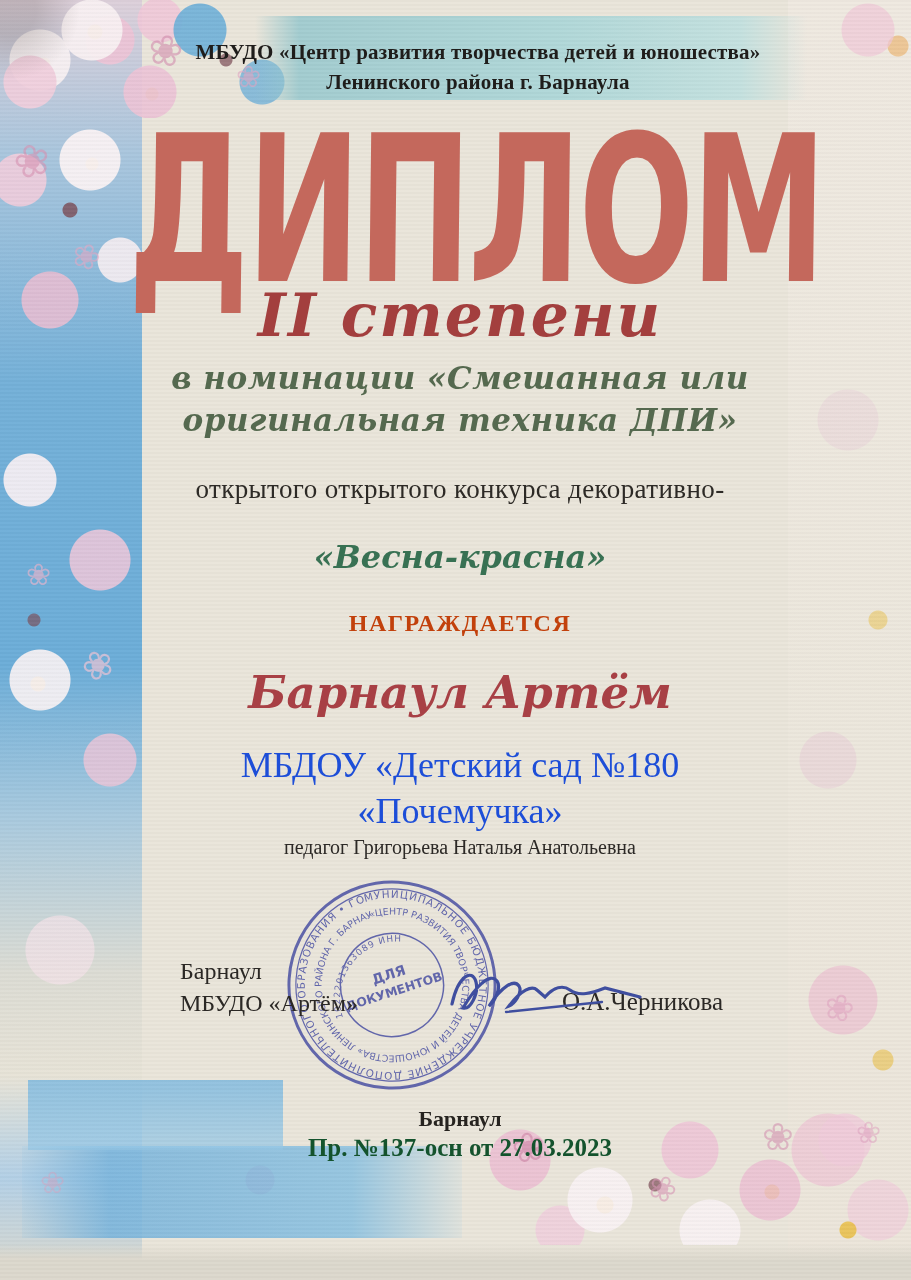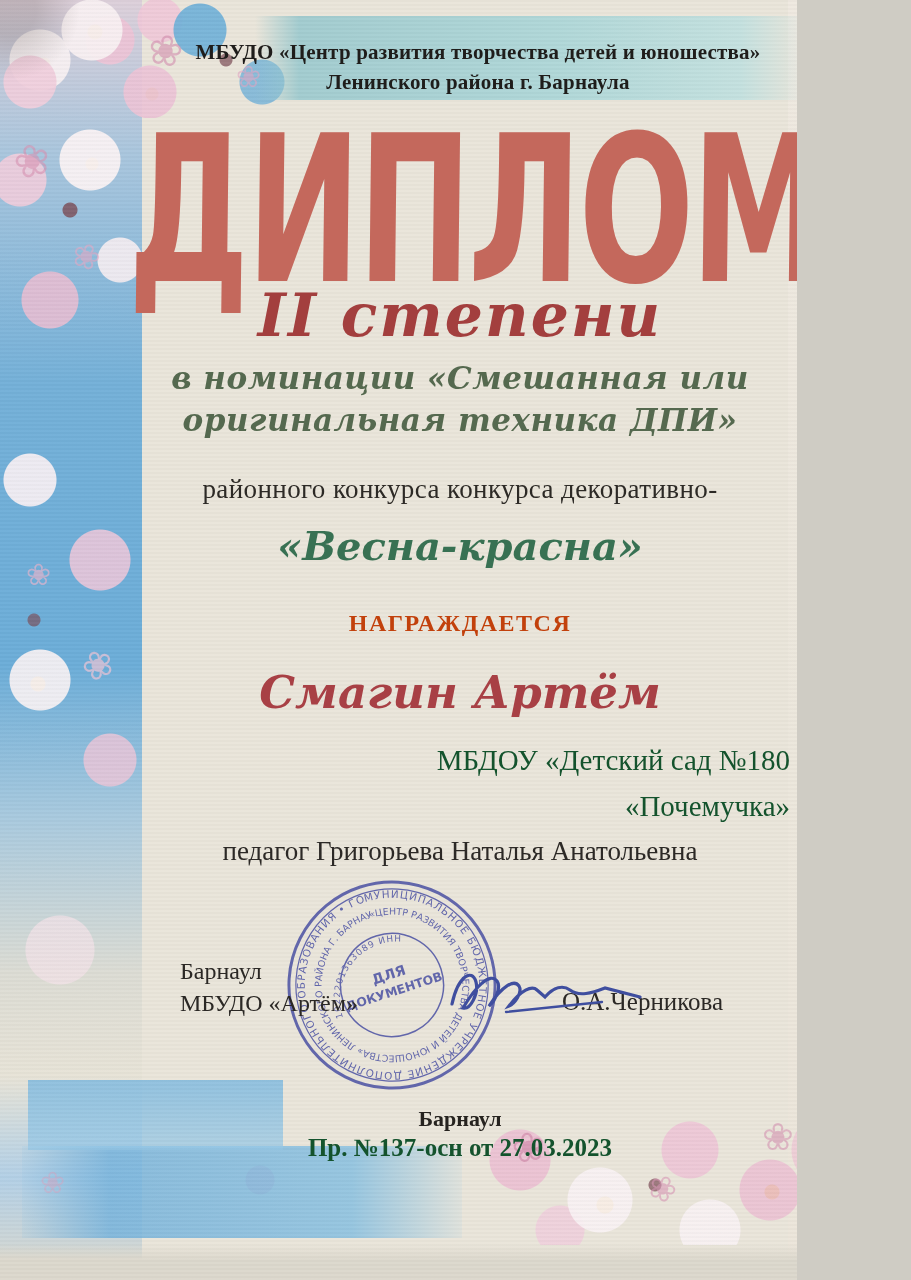--- a/index.html
+++ b/index.html
@@ -1,17 +1,17 @@
 <!DOCTYPE html>
 <html lang="ru"><head>
 <meta charset="utf-8">
 <style>
   html,body{margin:0;padding:0;background:#cfccc4;}
   .page{
-    position:relative;width:797px;height:1280px;overflow:hidden;
+    position:relative;width:911px;height:1280px;overflow:hidden;
     background:#eae5da;
     font-family:"Liberation Serif",serif;
   }
   
   .b-left{
     position:absolute;left:0;top:0;width:142px;height:1280px;
     background-image:
       radial-gradient(circle at 40px 60px,  rgba(247,240,242,.95) 0 30px, transparent 31px),
       radial-gradient(circle at 110px 40px, rgba(238,196,214,.90) 0 24px, transparent 25px),
       radial-gradient(circle at 20px 180px, rgba(240,205,220,.90) 0 26px, transparent 27px),
@@ -97,26 +97,26 @@
   .title{
     top:104px;font-family:"DejaVu Sans",sans-serif;font-weight:bold;font-size:136px;
     color:#c4685c;letter-spacing:-3px;line-height:1.05;
     transform:scaleY(1.5) skewX(-1deg);transform-origin:top center;
   }
   .degree{top:280px;font-family:"DejaVu Serif",serif;font-style:italic;font-weight:bold;font-size:60px;color:#a33f3e;letter-spacing:2px;}
   .nomin{font-family:"DejaVu Serif",serif;font-style:italic;font-weight:600;font-size:31px;color:#55694f;letter-spacing:.5px;}
   .nomin1{top:360px;} .nomin2{top:402px;}
   .contest{font-size:27px;letter-spacing:.4px;}
   .contest1{top:474px;} .contest2{top:511px;}
-  .contest-name{top:522px;font-family:"DejaVu Serif",serif;font-style:italic;font-weight:bold;font-size:40px;color:#387153;text-align:center;}
+  .contest-name{top:538px;font-family:"DejaVu Serif",serif;font-style:italic;font-weight:bold;font-size:32px;color:#387153;text-align:center;}
   .award-label{top:610px;font-weight:bold;font-size:24px;letter-spacing:1.5px;color:#c2410c;}
   .recipient{top:666px;font-family:"DejaVu Serif",serif;font-style:italic;font-weight:bold;font-size:45px;color:#a84045;}
-  .inst{font-size:29px;color:#14532d;text-align:right;}
+  .inst{font-size:36px;color:#1d4ed8;}
   .inst1{top:744px;} .inst2{top:790px;}
-  .teacher{top:836px;font-size:27px;color:#2c2926;}
+  .teacher{top:836px;font-size:20px;color:#2c2926;}
   .role{position:absolute;left:180px;font-size:24px;color:#2b2825;z-index:6;text-align:left;}
   .role1{top:958px;} .role2{top:990px;}
   .signer{position:absolute;left:562px;top:988px;font-size:25px;color:#2b2825;z-index:6;}
   .city{top:1106px;font-weight:bold;font-size:22px;color:#26231f;}
   .order{top:1134px;font-weight:bold;font-size:25px;color:#14532d;}
   
   .stamp{position:absolute;left:283px;top:876px;width:218px;height:218px;z-index:4;opacity:.85;}
   .stamp text{font-family:"DejaVu Sans",sans-serif;}
   .sig{position:absolute;left:442px;top:956px;width:215px;height:72px;z-index:7;}
 </style>
@@ -146,25 +146,25 @@
 
   <div class="txt org org1">МБУДО «Центр развития творчества детей и юношества»</div>
   <div class="txt org org2">Ленинского района г. Барнаула</div>
 
   <div class="txt title">ДИПЛОМ</div>
   <div class="txt degree">II степени</div>
 
   <div class="txt nomin nomin1">в номинации «Смешанная или</div>
   <div class="txt nomin nomin2">оригинальная техника ДПИ»</div>
 
-  <div class="txt contest contest1">районного конкурса конкурса декоративно-</div>
+  <div class="txt contest contest1">открытого открытого конкурса декоративно-</div>
   <div class="txt contest-name">«Весна-красна»</div>
 
   <div class="txt award-label">НАГРАЖДАЕТСЯ</div>
-  <div class="txt recipient">Смагин Артём</div>
+  <div class="txt recipient">Барнаул Артём</div>
 
   <div class="txt inst inst1">МБДОУ «Детский сад №180</div>
   <div class="txt inst inst2">«Почемучка»</div>
   <div class="txt teacher">педагог Григорьева Наталья Анатольевна</div>
 
   <div class="role role1">Барнаул</div>
   <div class="role role2">МБУДО «Артём»</div>
   <div class="signer">О.А.Черникова</div>
 
   <svg class="stamp" viewBox="0 0 220 220" xmlns="http://www.w3.org/2000/svg">

